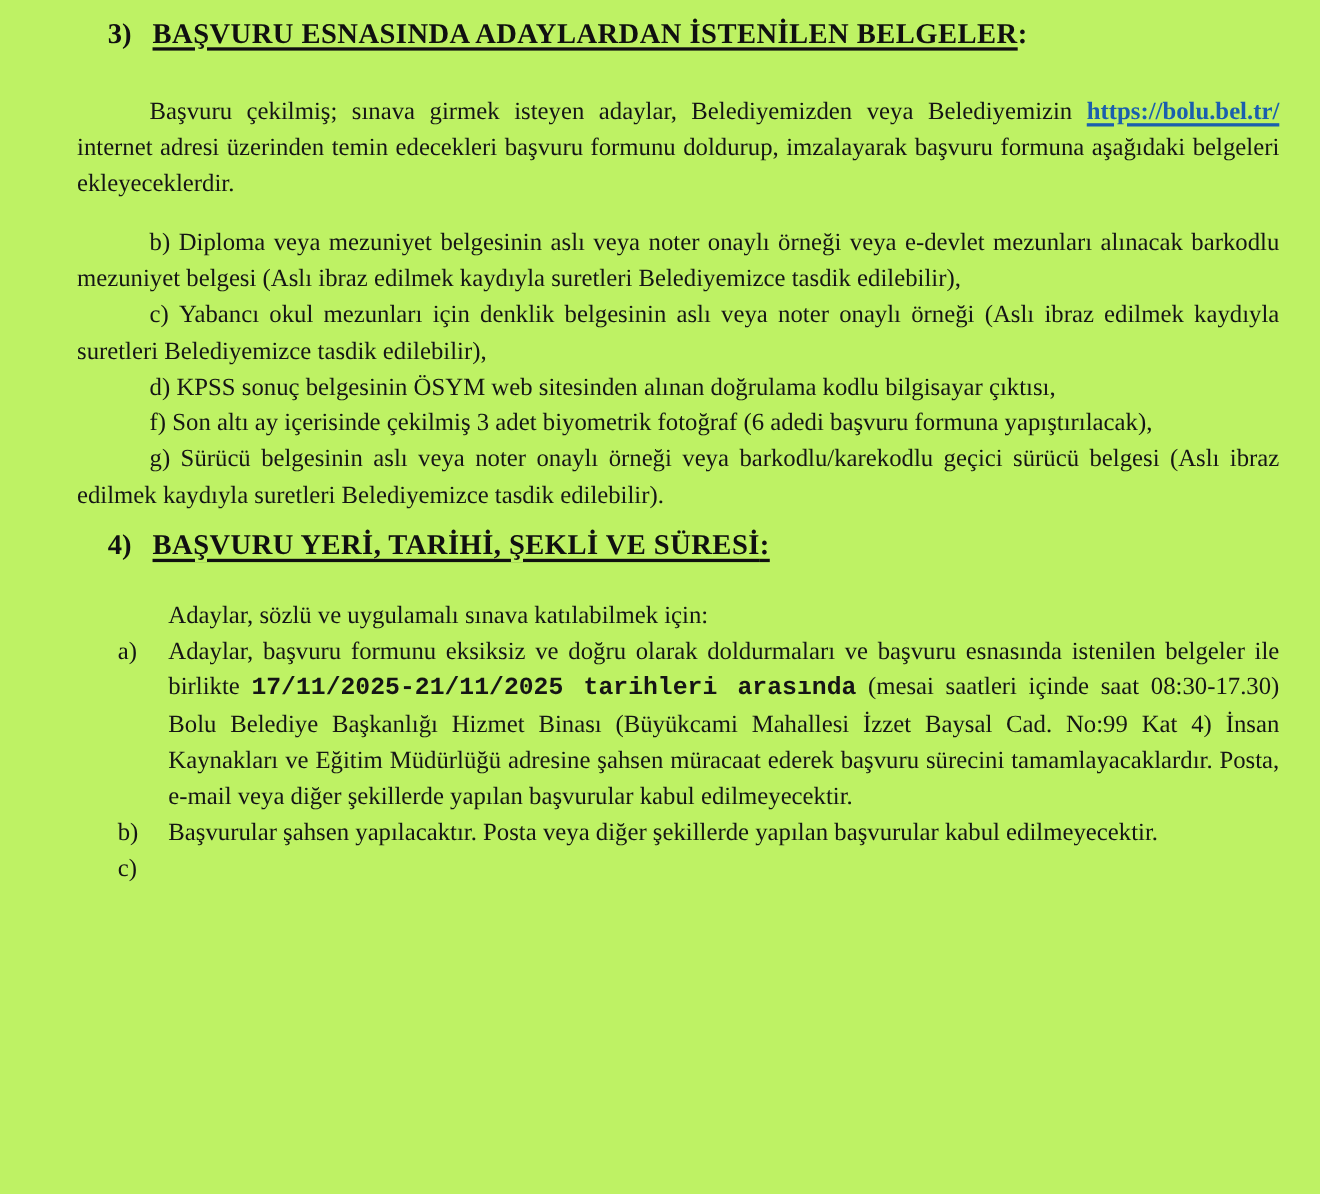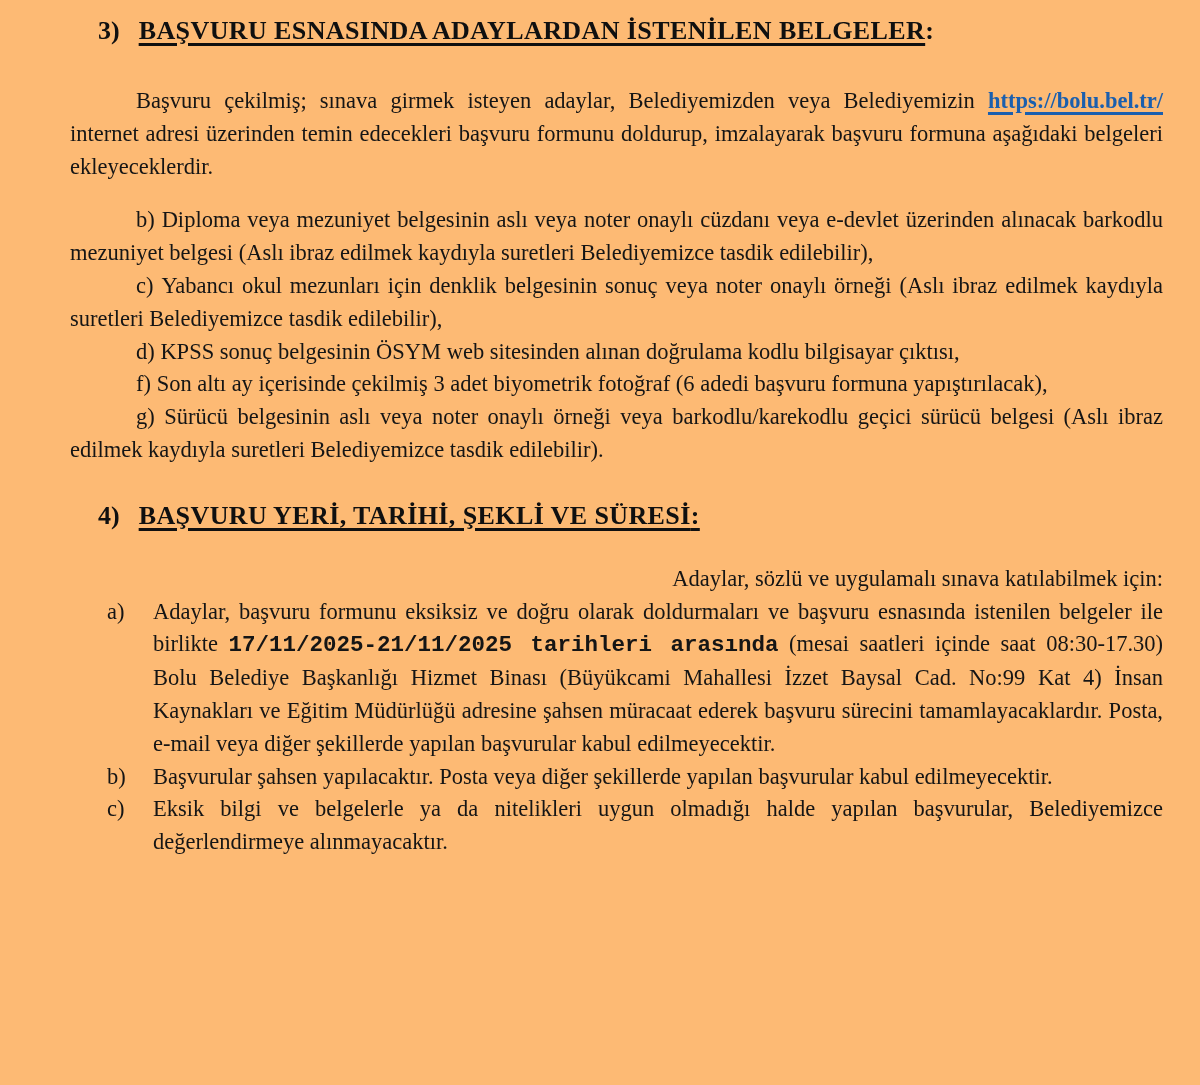--- a/index.html
+++ b/index.html
@@ -5,21 +5,21 @@
   html, body {
     margin: 0;
     padding: 0;
     background: #ffffff;
   }
   .page {
     position: relative;
     width: 1200px;
     height: 1085px;
     box-sizing: border-box;
-    background: #fdba74;
+    background: #bef264;
     color: #151515;
     font-family: "Liberation Serif", "DejaVu Serif", serif;
     font-size: 22.5px;
     line-height: 32.8px;
     padding: 14px 37px 0 70px;
     overflow: hidden;
   }
   .heading {
     margin: 0;
     font-size: 26px;
@@ -63,26 +63,25 @@
   }
   .items3 {
     margin-top: 21px;
   }
   .doc-item {
     margin: 0;
     text-align: justify;
     text-indent: 66px;
   }
   .heading4 {
-    margin-top: 32px;
+    margin-top: 12px;
   }
   .intro4 {
     margin: 30px 0 0 0;
     padding-left: 83px;
-    text-align: right;
   }
   .list4 {
     margin: 0;
   }
   .li4 {
     position: relative;
     margin: 0;
     padding-left: 83px;
     text-align: justify;
   }
@@ -99,30 +98,30 @@
 </head>
 <body>
 
 <div class="page">
 
   <p class="heading"><span class="h-num">3)</span><span class="h-title">BAŞVURU ESNASINDA ADAYLARDAN İSTENİLEN BELGELER</span><span class="h-colon">:</span></p>
 
   <p class="intro3"><span>Başvuru çekilmiş; sınava girmek isteyen adaylar, Belediyemizden veya Belediyemizin </span><a class="doc-link">https://bolu.bel.tr/</a><span> internet adresi üzerinden temin edecekleri başvuru formunu doldurup, imzalayarak başvuru formuna aşağıdaki belgeleri ekleyeceklerdir.</span></p>
 
   <div class="items3">
-    <p class="doc-item"><span>b)</span>&nbsp;<span>Diploma veya mezuniyet belgesinin aslı veya noter onaylı cüzdanı veya e-devlet üzerinden alınacak barkodlu mezuniyet belgesi (Aslı ibraz edilmek kaydıyla suretleri Belediyemizce tasdik edilebilir),</span></p>
-    <p class="doc-item"><span>c)</span>&nbsp;<span>Yabancı okul mezunları için denklik belgesinin sonuç veya noter onaylı örneği (Aslı ibraz edilmek kaydıyla suretleri Belediyemizce tasdik edilebilir),</span></p>
+    <p class="doc-item"><span>b)</span>&nbsp;<span>Diploma veya mezuniyet belgesinin aslı veya noter onaylı örneği veya e-devlet mezunları alınacak barkodlu mezuniyet belgesi (Aslı ibraz edilmek kaydıyla suretleri Belediyemizce tasdik edilebilir),</span></p>
+    <p class="doc-item"><span>c)</span>&nbsp;<span>Yabancı okul mezunları için denklik belgesinin aslı veya noter onaylı örneği (Aslı ibraz edilmek kaydıyla suretleri Belediyemizce tasdik edilebilir),</span></p>
     <p class="doc-item"><span>d)</span>&nbsp;<span>KPSS sonuç belgesinin ÖSYM web sitesinden alınan doğrulama kodlu bilgisayar çıktısı,</span></p>
     <p class="doc-item"><span>f)</span>&nbsp;<span>Son altı ay içerisinde çekilmiş 3 adet biyometrik fotoğraf (6 adedi başvuru formuna yapıştırılacak),</span></p>
     <p class="doc-item"><span>g)</span>&nbsp;<span>Sürücü belgesinin aslı veya noter onaylı örneği veya barkodlu/karekodlu geçici sürücü belgesi (Aslı ibraz edilmek kaydıyla suretleri Belediyemizce tasdik edilebilir).</span></p>
   </div>
 
   <p class="heading heading4"><span class="h-num">4)</span><span class="h-title">BAŞVURU YERİ, TARİHİ, ŞEKLİ VE SÜRESİ</span><span class="h-colon h-colon-underlined">:</span></p>
 
   <p class="intro4">Adaylar, sözlü ve uygulamalı sınava katılabilmek için:</p>
 
   <div class="list4">
     <p class="li4"><span class="marker">a)</span><span>Adaylar, başvuru formunu eksiksiz ve doğru olarak doldurmaları ve başvuru esnasında istenilen belgeler ile birlikte </span><b class="inline-bold">17/11/2025-21/11/2025 tarihleri arasında</b><span> (mesai saatleri içinde saat 08:30-17.30) Bolu Belediye Başkanlığı Hizmet Binası (Büyükcami Mahallesi İzzet Baysal Cad. No:99 Kat 4) İnsan Kaynakları ve Eğitim Müdürlüğü adresine şahsen müracaat ederek başvuru sürecini tamamlayacaklardır. Posta, e-mail veya diğer şekillerde yapılan başvurular kabul edilmeyecektir.</span></p>
     <p class="li4"><span class="marker">b)</span><span>Başvurular şahsen yapılacaktır. Posta veya diğer şekillerde yapılan başvurular kabul edilmeyecektir.</span></p>
-    <p class="li4"><span class="marker">c)</span><span>Eksik bilgi ve belgelerle ya da nitelikleri uygun olmadığı halde yapılan başvurular, Belediyemizce değerlendirmeye alınmayacaktır.</span></p>
+    <p class="li4"><span class="marker">c)</span></p>
   </div>
 
 </div>
 
 </body></html>

